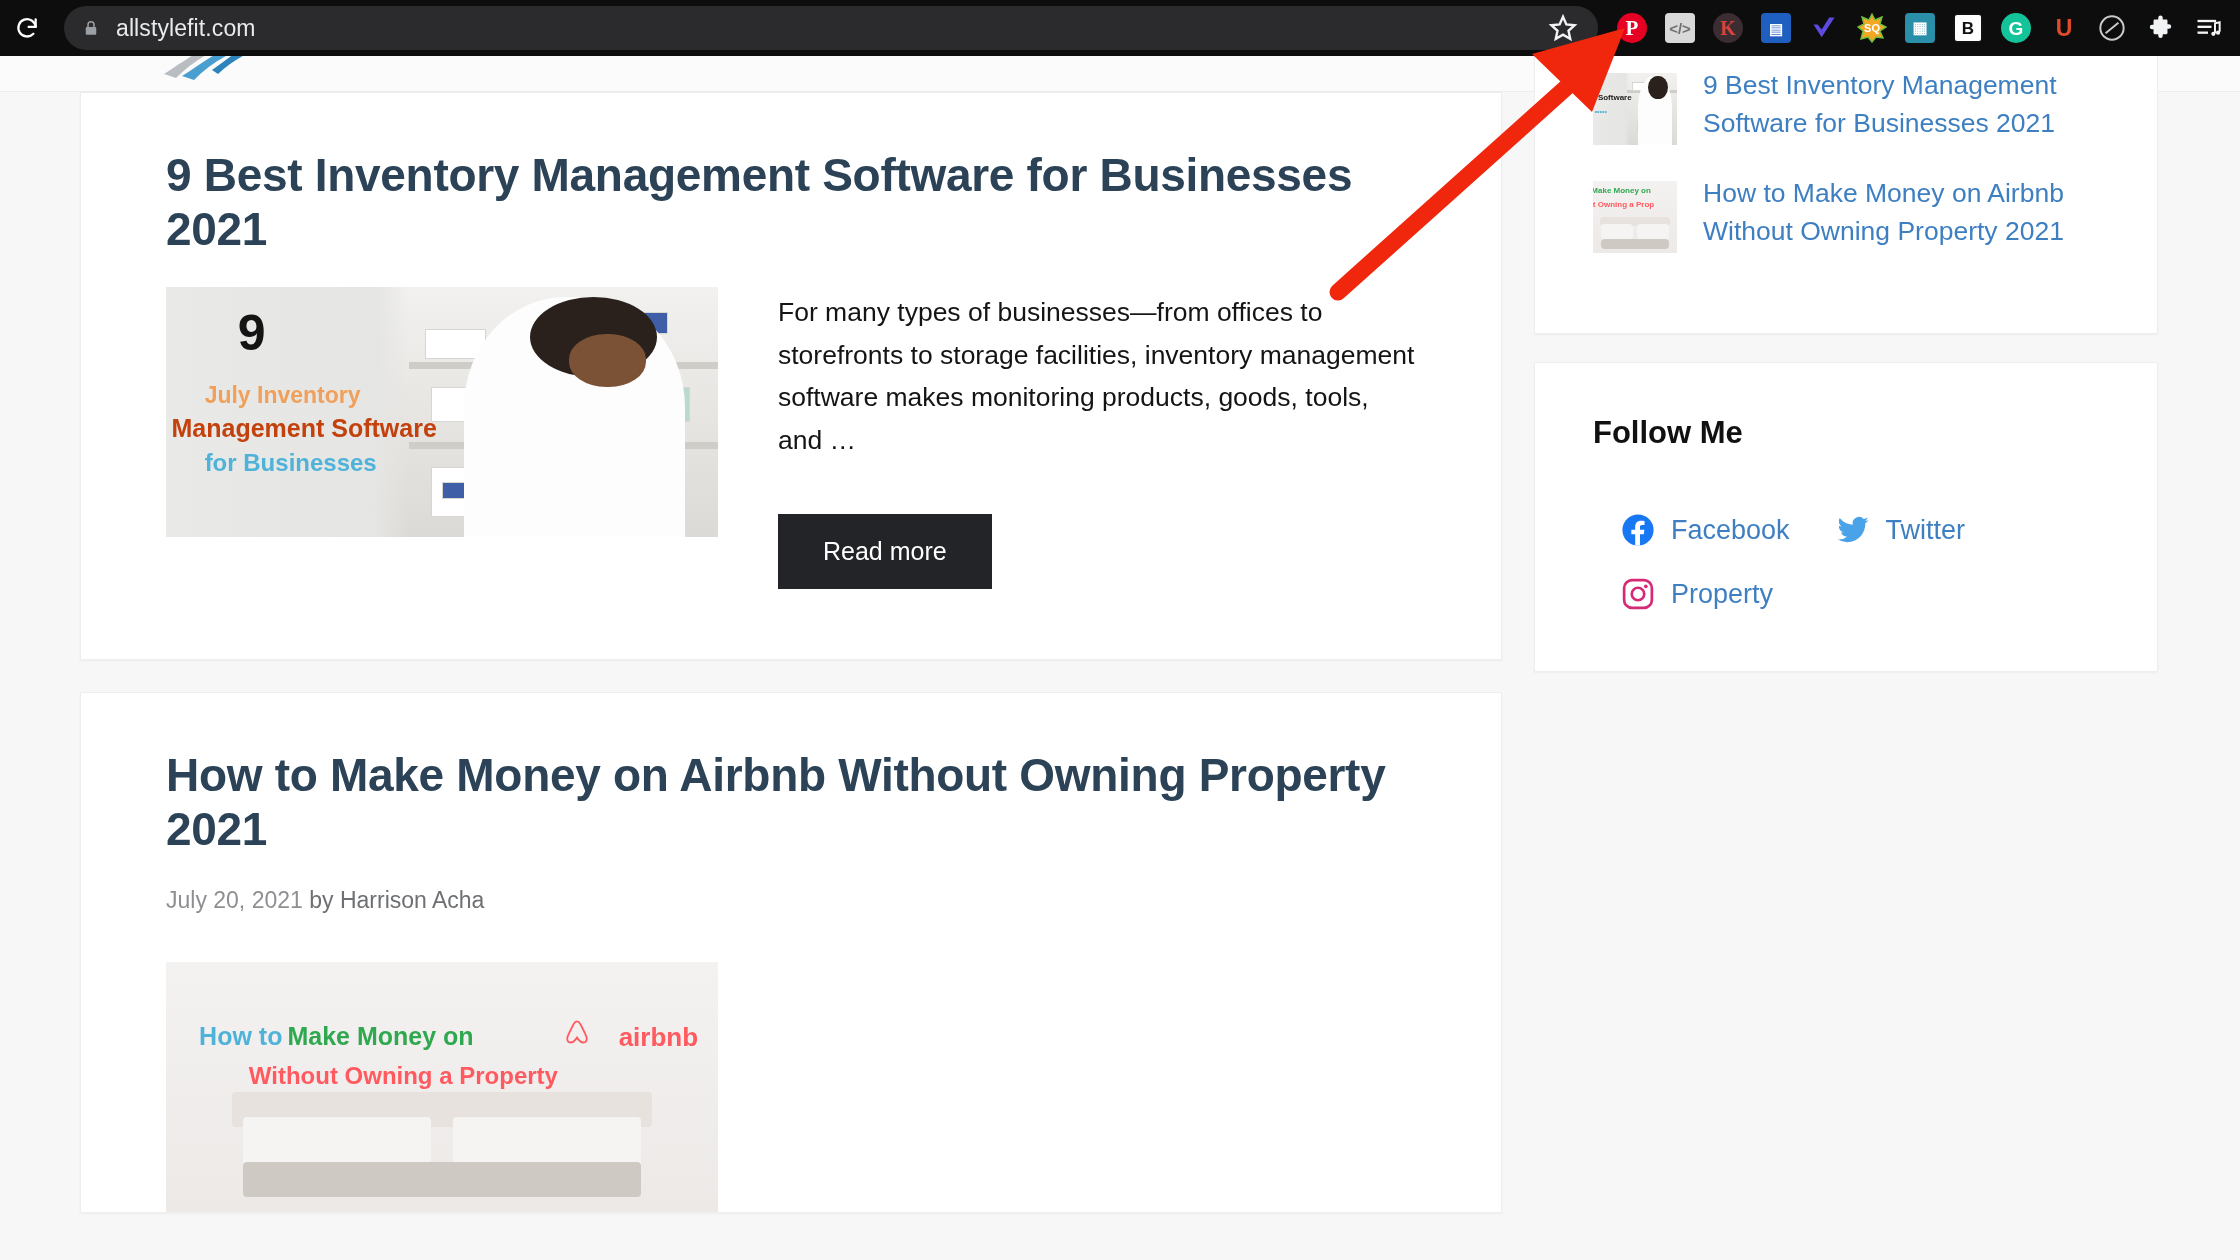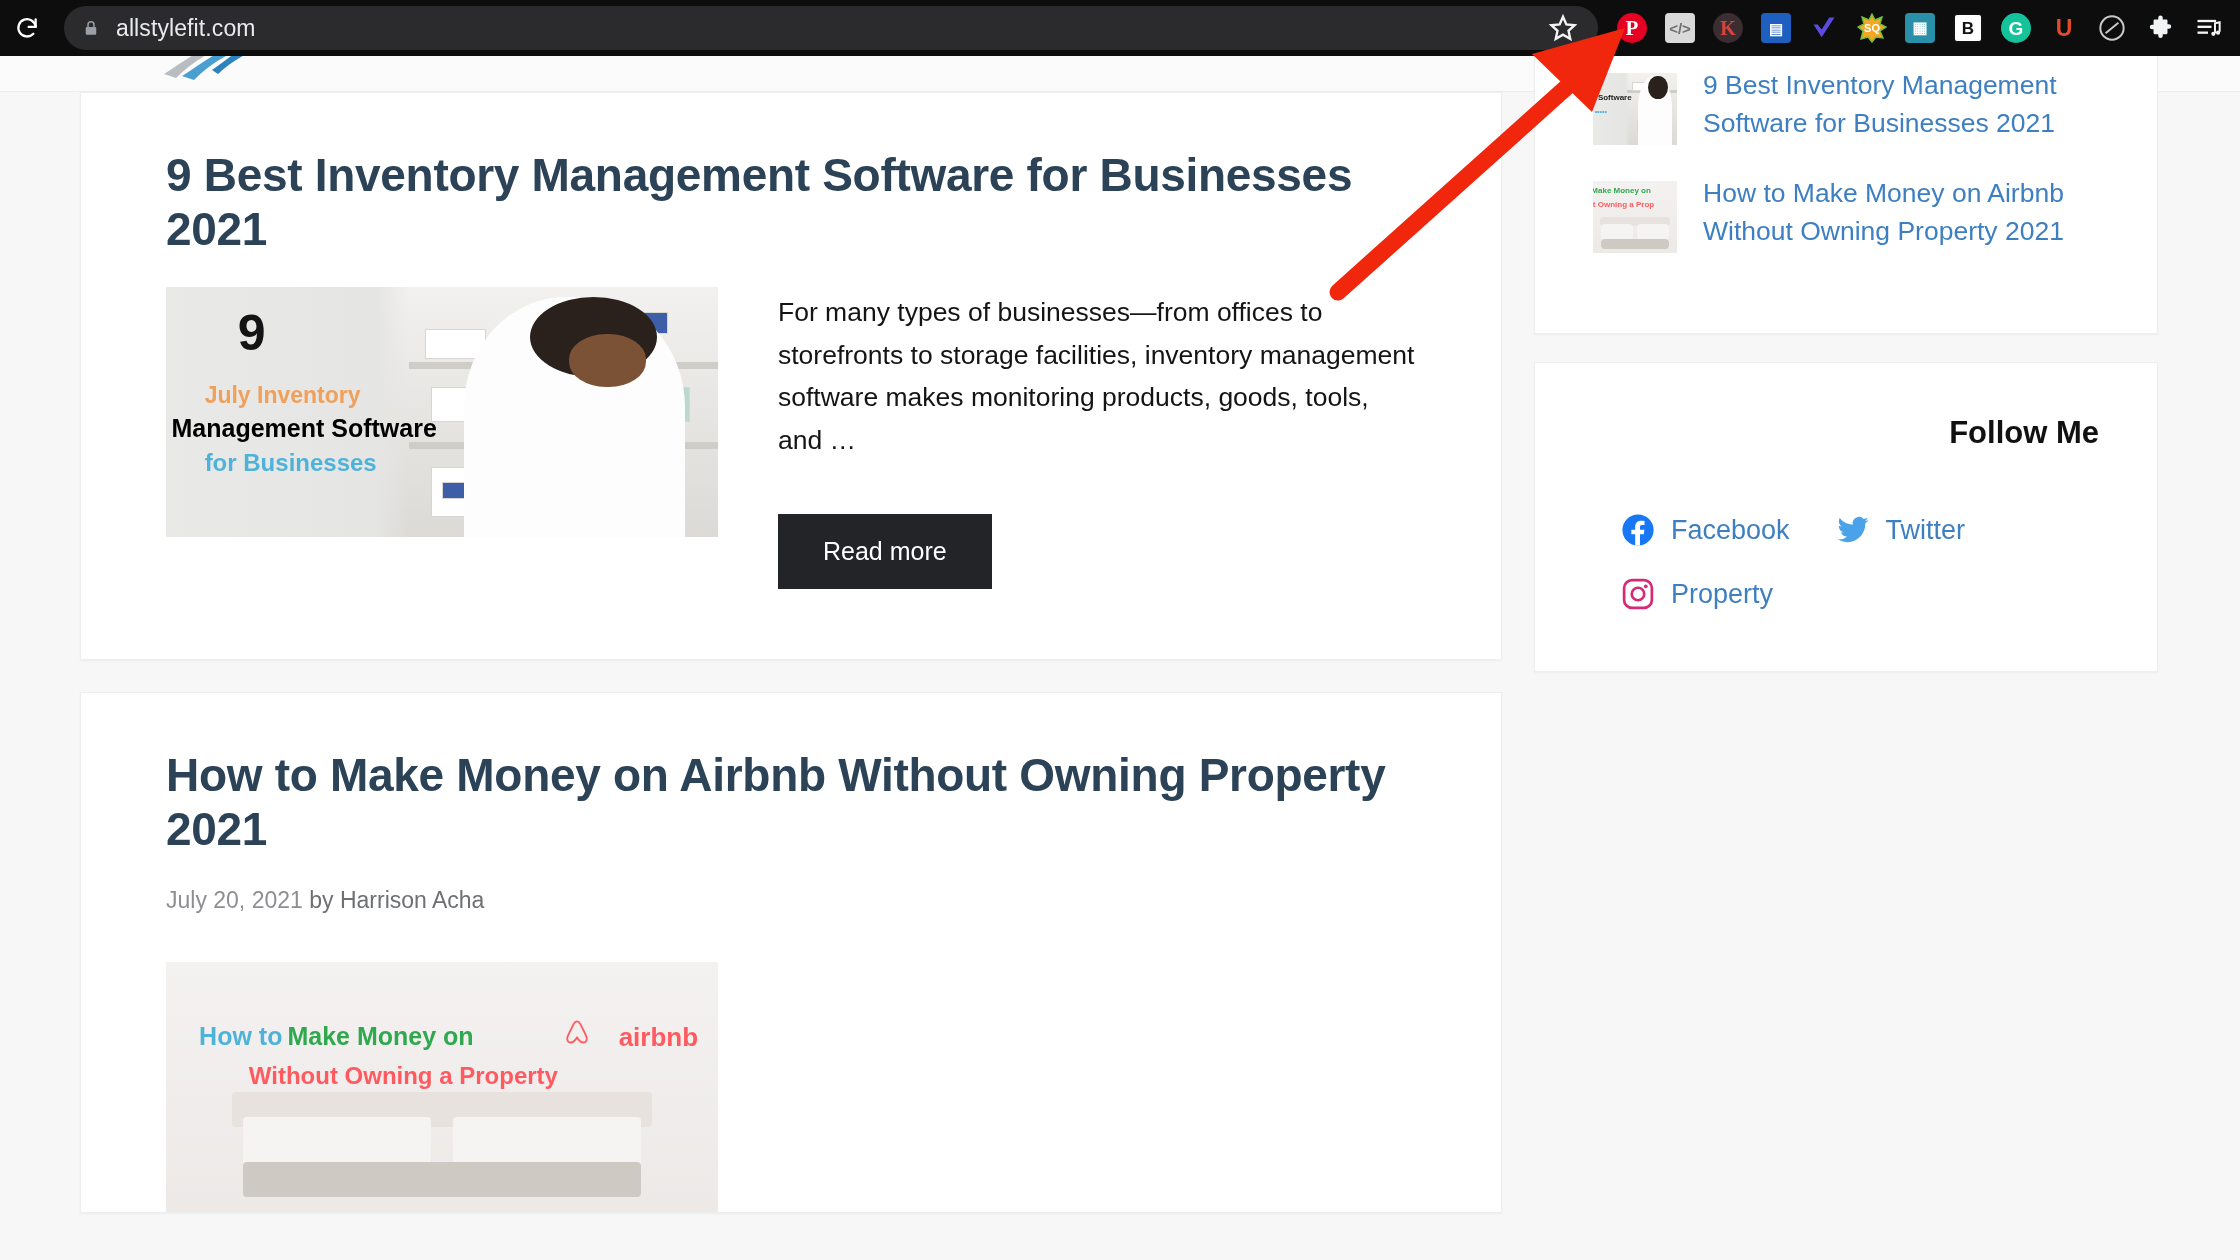--- a/index.html
+++ b/index.html
@@ -200,21 +200,21 @@
     background: #e9e8e6;
     cursor: pointer;
   }
   .recent-link {
     font-size: 26.5px;
     line-height: 1.42;
     color: #3e7fc1;
     cursor: pointer;
   }
 
-  #follow-card { padding: 52px 58px 60px 58px; margin-top: 28px; text-align: right; }
+  #follow-card { padding: 52px 58px 60px 58px; margin-top: 28px; }
   .follow-title {
     font-size: 31px; font-weight: bold; color: #111;
     margin-bottom: 62px;
   }
   .social-row {
     display: flex; align-items: center;
     margin-bottom: 30px;
     padding-left: 28px;
     gap: 8px;
   }
@@ -416,21 +416,21 @@
               <div class="pill-box b" style="left:62%;top:47%;width:9%;height:7%;"></div>
               <div class="pill-box g" style="left:84%;top:40%;width:11%;height:14%;"></div>
               <div class="pill-box" style="left:48%;top:72%;width:10%;height:20%;"></div>
               <div class="pill-box b" style="left:50%;top:78%;width:6%;height:7%;"></div>
               <div class="pill-box g" style="left:60%;top:74%;width:7%;height:18%;"></div>
               <div class="pharm-person"></div>
               <div class="pharm-hair"></div>
               <div class="pharm-face"></div>
               <div class="ov-text" style="left:13%;top:7%;font-size:50px;color:#141414;">9</div>
               <div class="ov-text" style="left:7%;top:38%;font-size:23px;color:#f0a05a;">July Inventory</div>
-              <div class="ov-text" style="left:1%;top:51%;font-size:25px;color:#000000;">Management Software</div>
+              <div class="ov-text" style="left:1%;top:51%;font-size:25px;color:#c2410c;">Management Software</div>
               <div class="ov-text" style="left:7%;top:65%;font-size:24px;color:#4fb3d9;text-align:center;">for Businesses</div>
             </div>
           </div>
 
           <div class="excerpt-col">
             <p class="excerpt">For many types of businesses—from offices to storefronts to storage facilities, inventory management software makes monitoring products, goods, tools, and …</p>
             <button class="readmore">Read more</button>
           </div>
         </div>
       </article>

